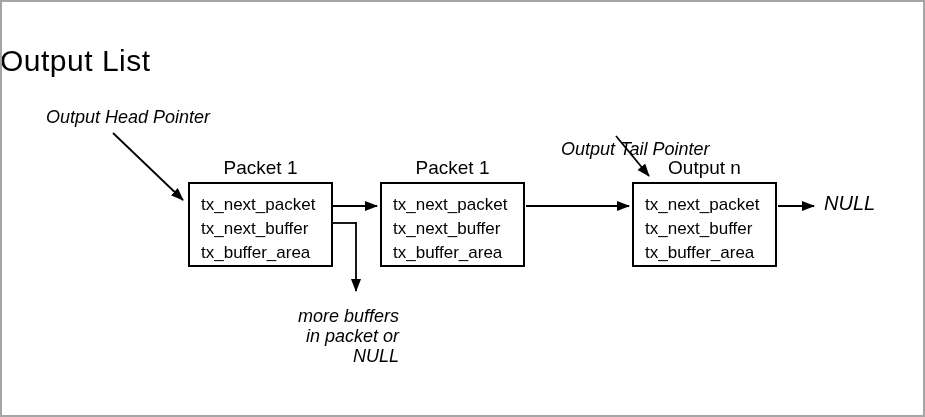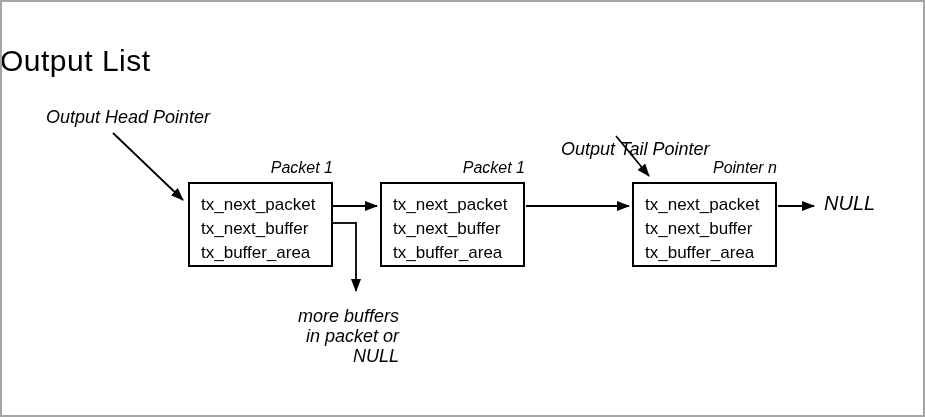--- a/index.html
+++ b/index.html
@@ -40,23 +40,22 @@
     position: absolute;
     top: 155px;
     width: 145px;
   }
   .packet-1 { left: 188px; }
   .packet-2 { left: 380px; }
   .packet-n { left: 632px; }
   .packet-label {
     height: 27px;
     line-height: 25px;
-    text-align: right;
-    font-size: 16px;
-    font-style: italic;
+    text-align: center;
+    font-size: 19px;
   }
   .packet-box {
     box-sizing: border-box;
     width: 145px;
     height: 85px;
     border: 2px solid #000000;
     background: #ffffff;
     padding: 9px 16px 0 11px;
   }
   .packet-field {
@@ -109,21 +108,21 @@
   <div class="packet packet-2">
     <div class="packet-label">Packet 1</div>
     <div class="packet-box">
       <div class="packet-field">tx_next_packet</div>
       <div class="packet-field">tx_next_buffer</div>
       <div class="packet-field">tx_buffer_area</div>
     </div>
   </div>
 
   <div class="packet packet-n">
-    <div class="packet-label">Pointer n</div>
+    <div class="packet-label">Output n</div>
     <div class="packet-box">
       <div class="packet-field">tx_next_packet</div>
       <div class="packet-field">tx_next_buffer</div>
       <div class="packet-field">tx_buffer_area</div>
     </div>
   </div>
 
   <div class="null-label">NULL</div>
 
   <div class="more-buffers-note">more buffers

